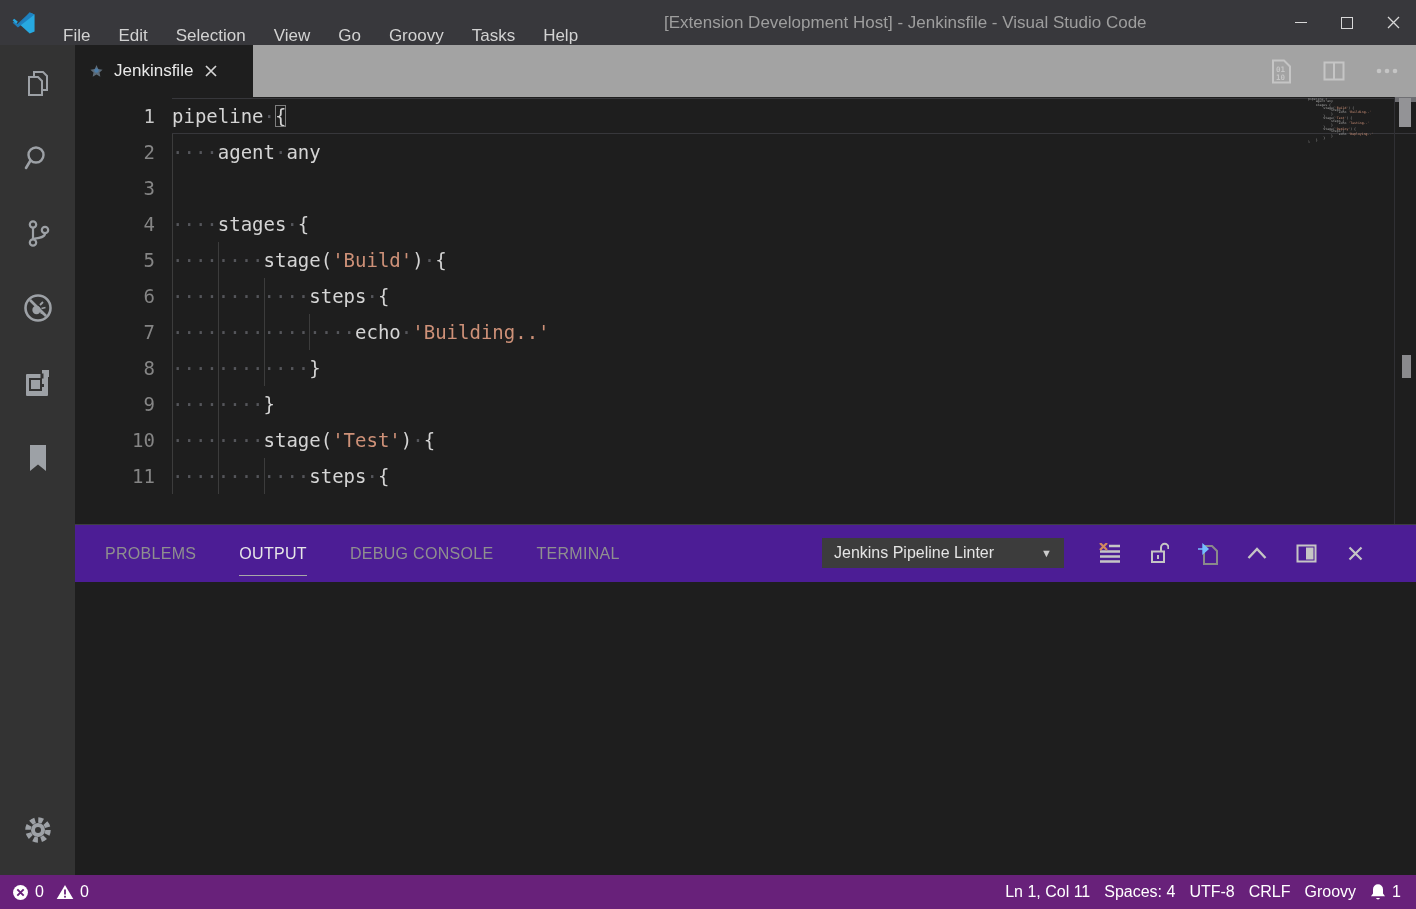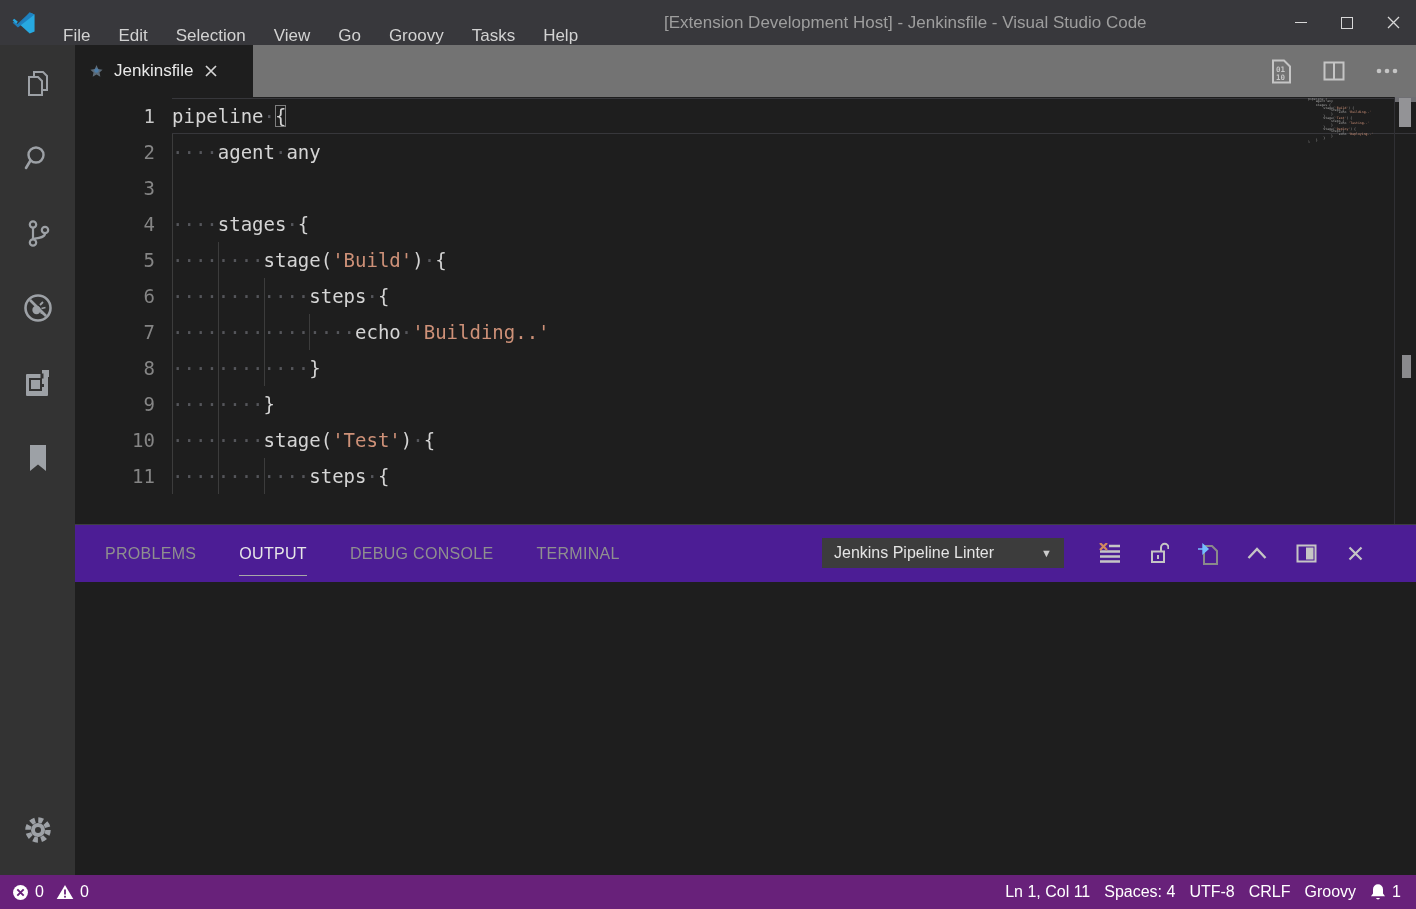--- a/index.html
+++ b/index.html
@@ -21,21 +21,21 @@
 
   
   .activitybar { position:absolute; left:0; top:45px; bottom:34px; width:75px; background:#333333;
                  display:flex; flex-direction:column; }
   .ab-item { width:75px; height:75px; display:flex; align-items:center; justify-content:center; }
   .ab-spacer { flex:1; }
   .ab-bottom { margin-bottom:8px; }
 
   
   .main { position:absolute; left:75px; top:45px; right:0; bottom:34px; display:flex; flex-direction:column; }
-  .tabbar { height:52px; background:#737373; display:flex; position:relative; flex:none; }
+  .tabbar { height:52px; background:#a3a3a3; display:flex; position:relative; flex:none; }
   .tab { width:178px; height:52px; background:#1e1e1e; display:flex; align-items:center; padding:0 12px 0 14px; }
   .tab-label { font-size:17px; color:#e9e9e9; margin:0 12px 0 10px; }
   .editor-actions { position:absolute; right:10px; top:0; height:52px; display:flex; align-items:center; gap:29px; padding-right:6px; }
   .ea-btn { display:flex; align-items:center; justify-content:flex-start; width:24px; height:24px; }
 
   
   .editor { height:427px; flex:none; position:relative; background:#1e1e1e; overflow:hidden;
             font-family:"DejaVu Sans Mono", monospace; }
   #code-lines { padding-top:1px; }
   .code-line { display:flex; height:36px; }

